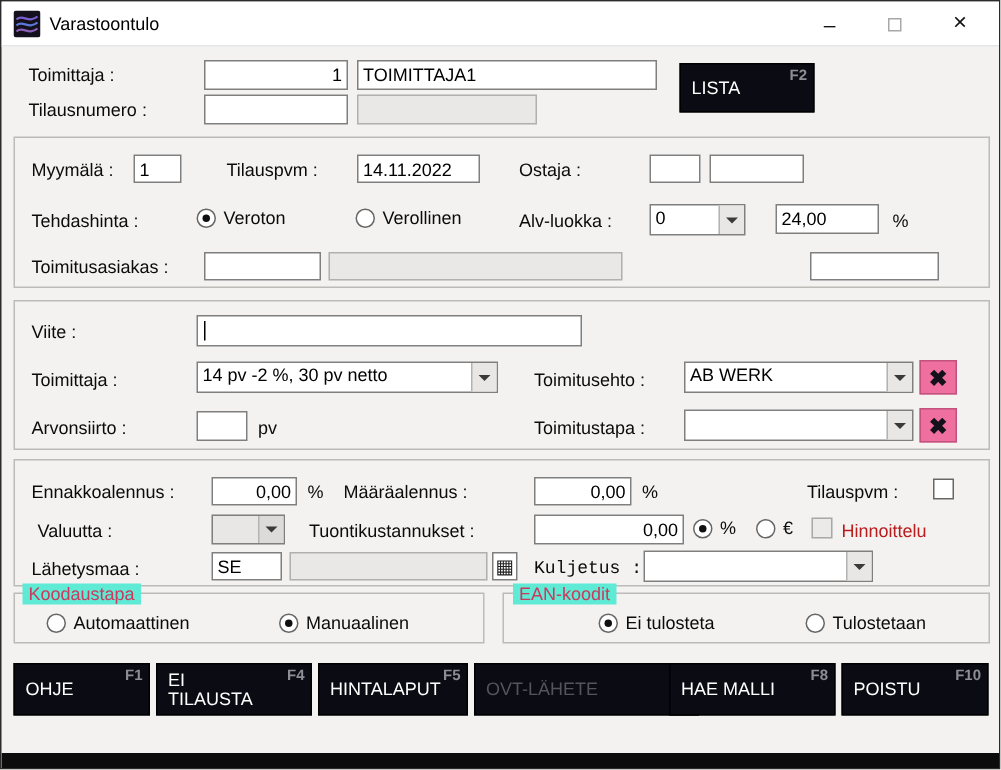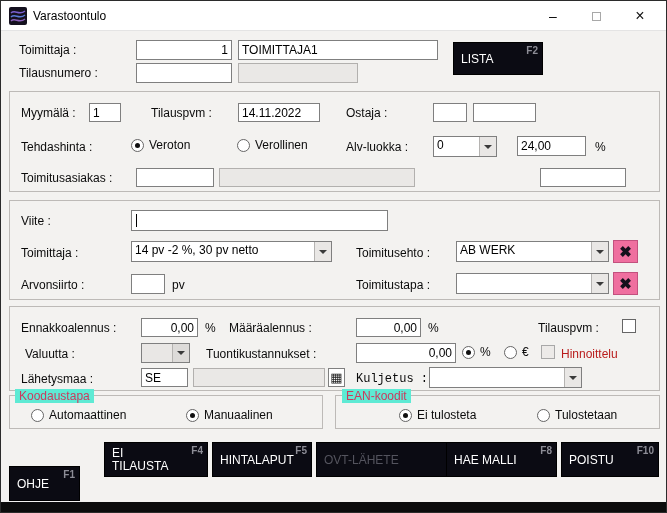--- a/index.html
+++ b/index.html
@@ -238,21 +238,21 @@
   <span class="gtitle" style="left:341px; top:388px;">EAN-koodit</span>
   <div class="radio" style="left:398px; top:407px;">
     <span class="rb checked"></span>
     <span class="rlbl">Ei tulosteta</span>
   </div>
   <div class="radio" style="left:536px; top:407px;">
     <span class="rb"></span>
     <span class="rlbl">Tulostetaan</span>
   </div>
 
-  <div class="darkbtn" style="left:8px; top:465px; width:71px; height:35px;">
+  <div class="darkbtn" style="left:8px; top:441px; width:91px; height:35px;">
     <span class="fkey">F1</span>
     <span class="blabel">OHJE</span>
   </div>
   <div class="darkbtn" style="left:103px; top:441px; width:104px; height:35px;">
     <span class="fkey">F4</span>
     <span class="blabel" style="width:62px;">EI TILAUSTA</span>
   </div>
   <div class="darkbtn" style="left:211px; top:441px; width:100px; height:35px;">
     <span class="fkey">F5</span>
     <span class="blabel">HINTALAPUT</span>

